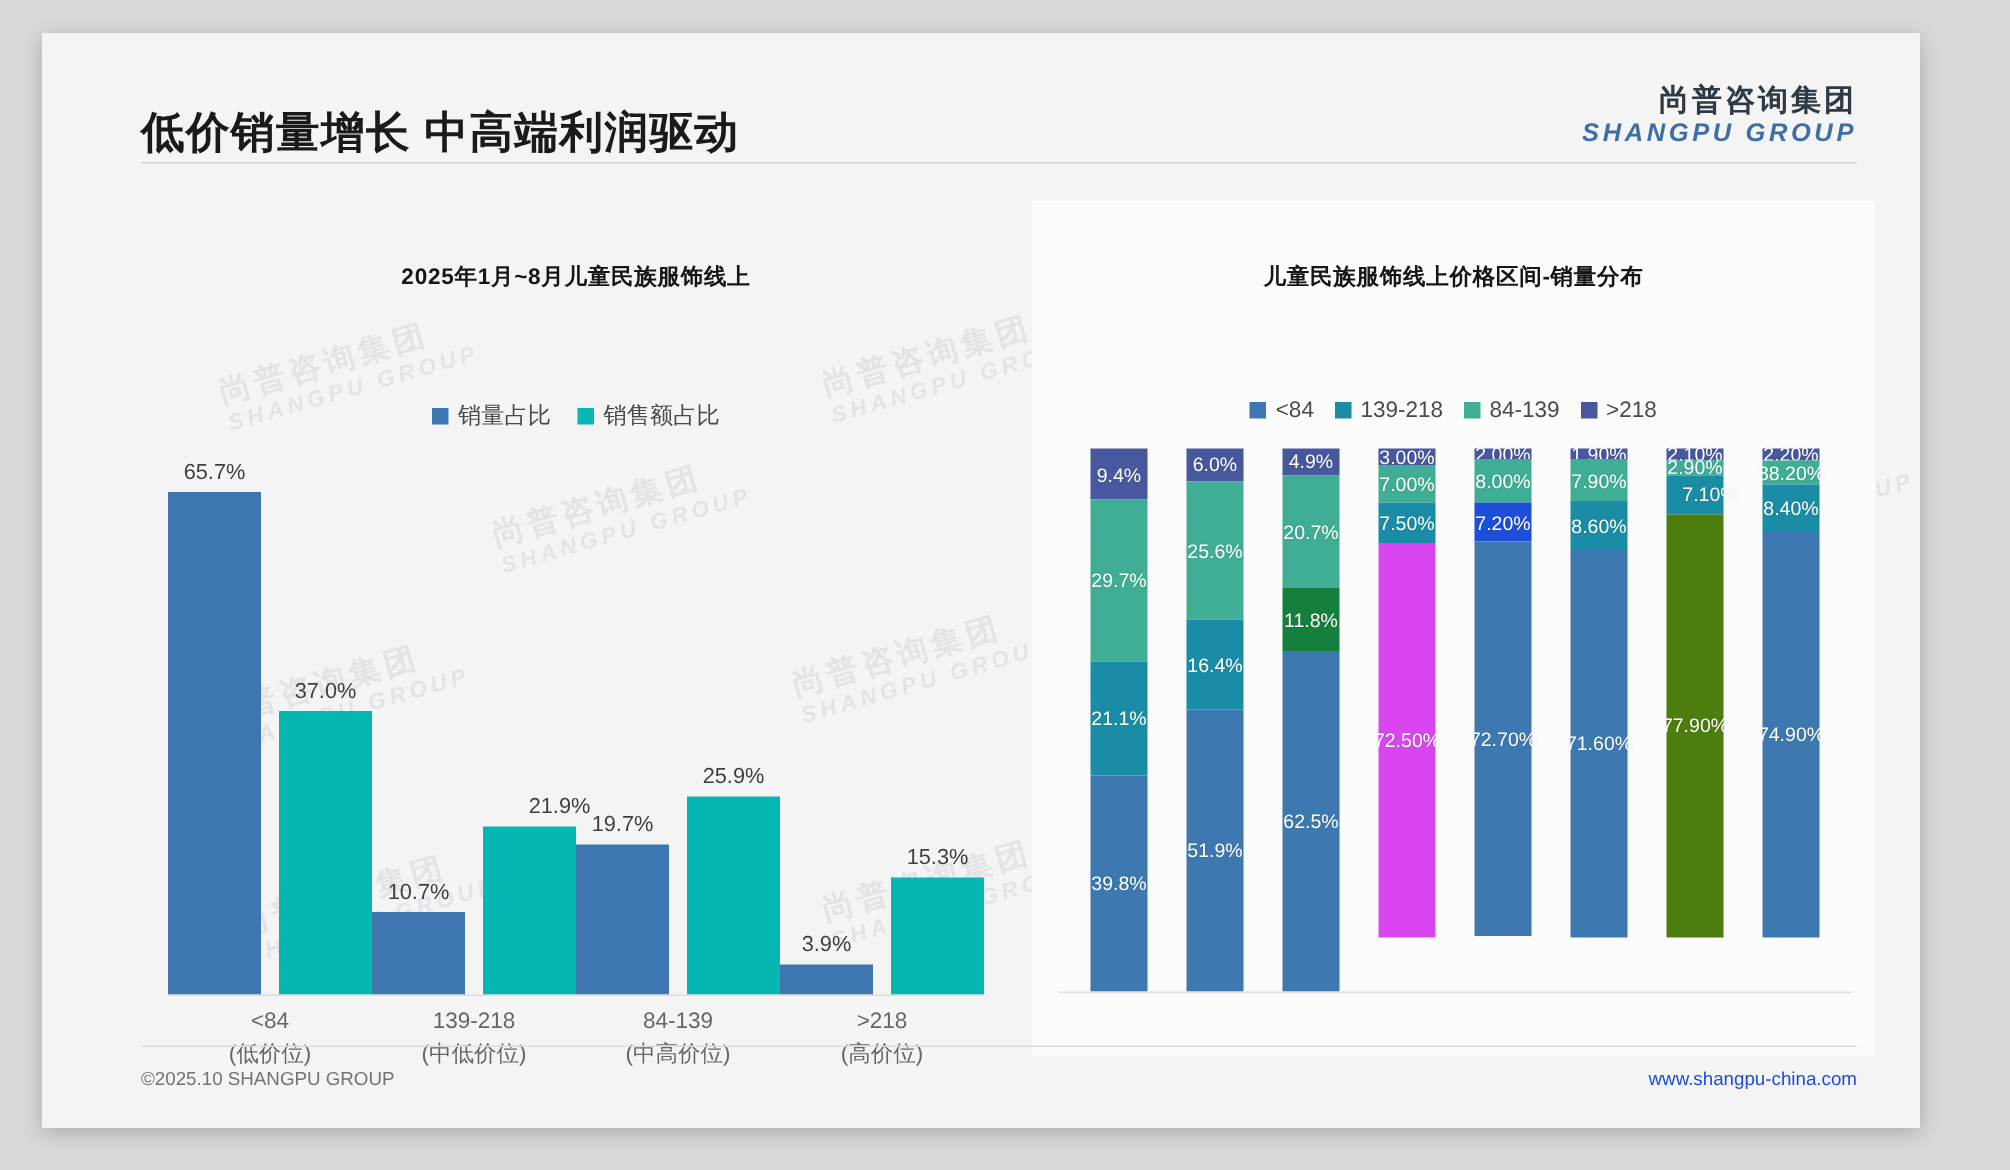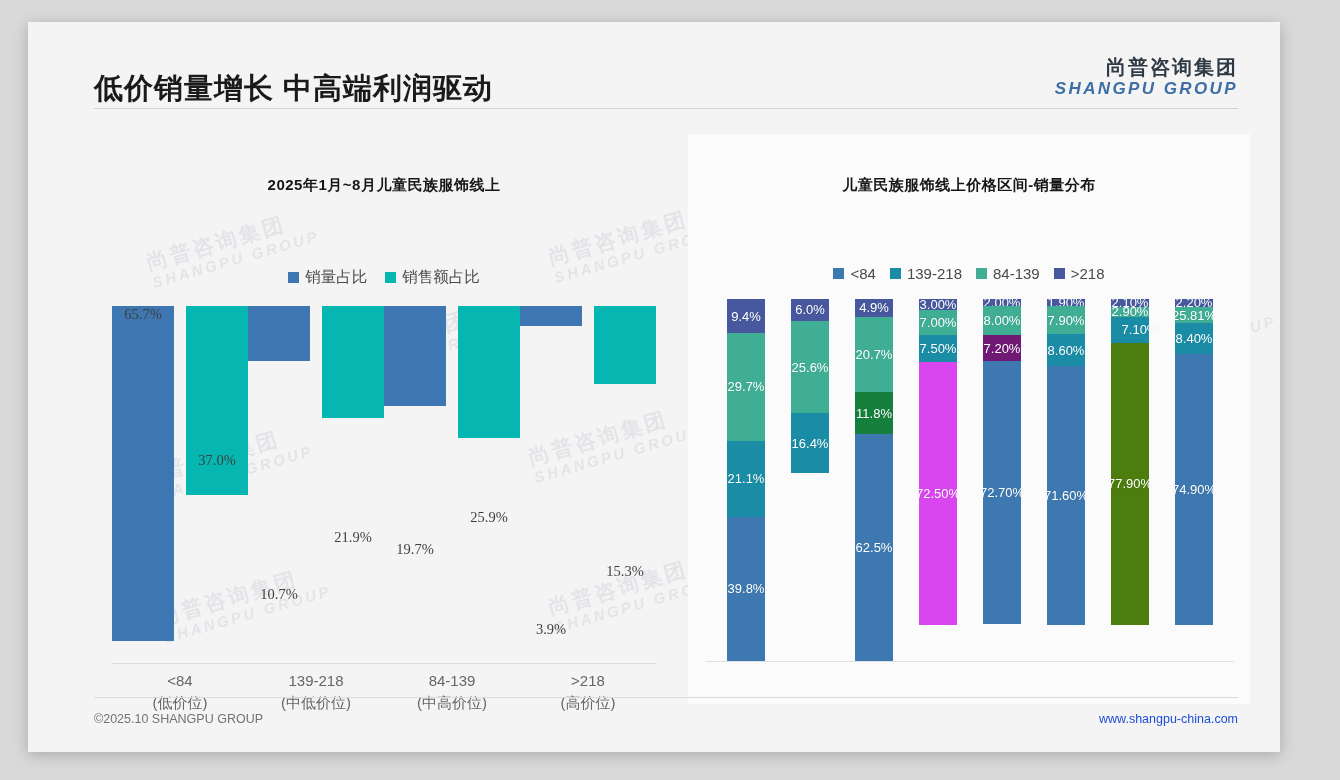--- a/index.html
+++ b/index.html
@@ -88,23 +88,22 @@
     position: absolute; left: 18px; top: 529px; width: 544px;
     height: 1px; background: #dcdcdc;
   }
   .group {
     position: absolute; bottom: 0;
     display: flex; align-items: flex-end; justify-content: center;
     gap: 12px; height: 100%;
   }
   .bar-wrap {
     position: relative; width: 68px;
-    display: flex; flex-direction: column; justify-content: flex-start;
+    display: flex; flex-direction: column; justify-content: flex-end;
     height: 100%;
-    font-family: Liberation Serif, serif;
   }
   .bar { width: 100%; }
   .bar-value {
     position: absolute; left: 50%; transform: translateX(-50%);
     font-size: 14.5px; color: #3f3f3f; white-space: nowrap;
   }
   .cat-labels {
     position: absolute; left: 18px; top: 536px; width: 544px; height: 60px;
   }
   .cat {
@@ -244,21 +243,21 @@
             <div class="bar-value" style="bottom: 194px;">37.0%</div>
             <div class="bar" style="height: 189px; background: rgb(6, 182, 176);"></div>
           </div>
         </div>
         <div class="group" style="left: 136px; width: 136px;">
           <div class="bar-wrap">
             <div class="bar-value" style="bottom: 60px;">10.7%</div>
             <div class="bar" style="height: 55px; background: rgb(61, 118, 176);"></div>
           </div>
           <div class="bar-wrap">
-            <div class="bar-value" style="bottom: 117px;">21.9%</div>
+            <div class="bar-value" style="bottom: 117px; margin-left: 20px;">21.9%</div>
             <div class="bar" style="height: 112px; background: rgb(6, 182, 176);"></div>
           </div>
         </div>
         <div class="group" style="left: 272px; width: 136px;">
           <div class="bar-wrap">
             <div class="bar-value" style="bottom: 105px;">19.7%</div>
             <div class="bar" style="height: 100px; background: rgb(61, 118, 176);"></div>
           </div>
           <div class="bar-wrap">
             <div class="bar-value" style="bottom: 137px;">25.9%</div>
@@ -337,20 +336,23 @@
         <div class="stack" style="left: 77px; height: 362px;">
           <div class="seg" style="height: 21.72px; background: rgb(71, 88, 158);">
             <span>6.0%</span>
           </div>
           <div class="seg" style="height: 92.672px; background: rgb(63, 174, 148);">
             <span>25.6%</span>
           </div>
           <div class="seg" style="height: 59.368px; background: rgb(26, 140, 165);">
             <span>16.4%</span>
           </div>
+          <div class="seg" style="height: 187.878px; background: rgb(61, 120, 176);">
+            <span>51.9%</span>
+          </div>
         </div>
         <div class="stack" style="left: 141px; height: 362px;">
           <div class="seg" style="height: 17.738px; background: rgb(71, 88, 158);">
             <span>4.9%</span>
           </div>
           <div class="seg" style="height: 74.934px; background: rgb(63, 174, 148);">
             <span>20.7%</span>
           </div>
           <div class="seg" style="height: 42.716px; background: #15803d;">
             <span>11.8%</span>
@@ -373,21 +375,21 @@
             <span>72.50%</span>
           </div>
         </div>
         <div class="stack" style="left: 269px; height: 362px;">
           <div class="seg" style="height: 7.24px; background: rgb(71, 88, 158);">
             <span>2.00%</span>
           </div>
           <div class="seg" style="height: 28.96px; background: rgb(63, 174, 148);">
             <span>8.00%</span>
           </div>
-          <div class="seg" style="height: 26.064px; background: #701a75; text-align: center;">
+          <div class="seg" style="height: 26.064px; background: #1d4ed8; text-align: center;">
             <span>7.20%</span>
           </div>
           <div class="seg" style="height: 263.174px; background: rgb(61, 120, 176);">
             <span>72.70%</span>
           </div>
         </div>
         <div class="stack" style="left: 333px; height: 362px;">
           <div class="seg" style="height: 6.878px; background: rgb(71, 88, 158);">
             <span>1.90%</span>
           </div>
@@ -413,21 +415,21 @@
           </div>
           <div class="seg" style="height: 281.998px; background: #4d7c0f;">
             <span>77.90%</span>
           </div>
         </div>
         <div class="stack" style="left: 461px; height: 362px;">
           <div class="seg" style="height: 7.964px; background: rgb(71, 88, 158);">
             <span>2.20%</span>
           </div>
           <div class="seg" style="height: 16.29px; background: rgb(63, 174, 148);">
-            <span>25.81%</span>
+            <span>88.20%</span>
           </div>
           <div class="seg" style="height: 30.408px; background: rgb(26, 140, 165);">
             <span>8.40%</span>
           </div>
           <div class="seg" style="height: 271.138px; background: rgb(61, 120, 176);">
             <span>74.90%</span>
           </div>
         </div>
       </div>
     <div id="right-axis"></div>

